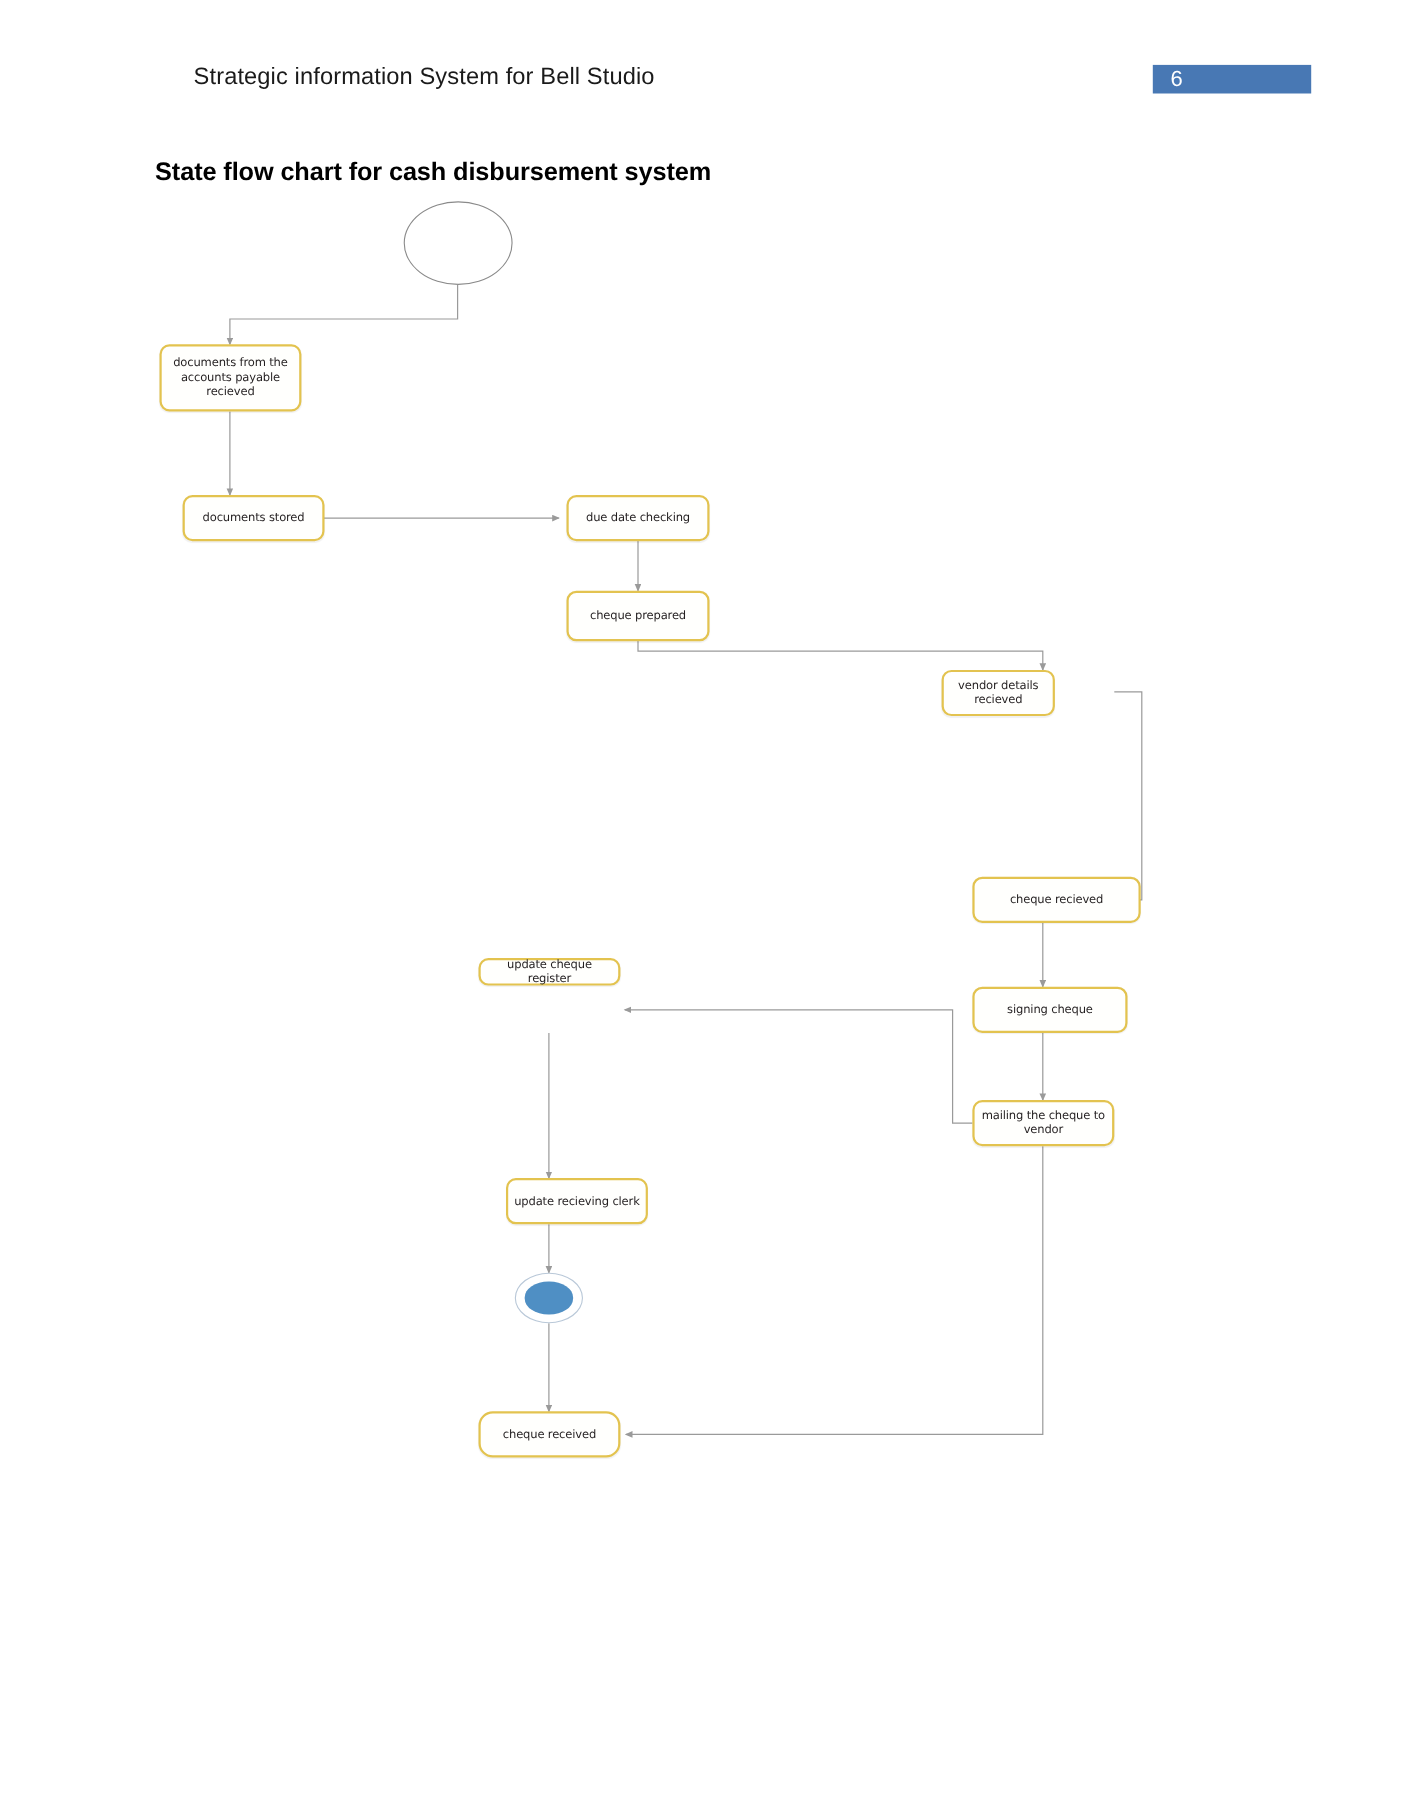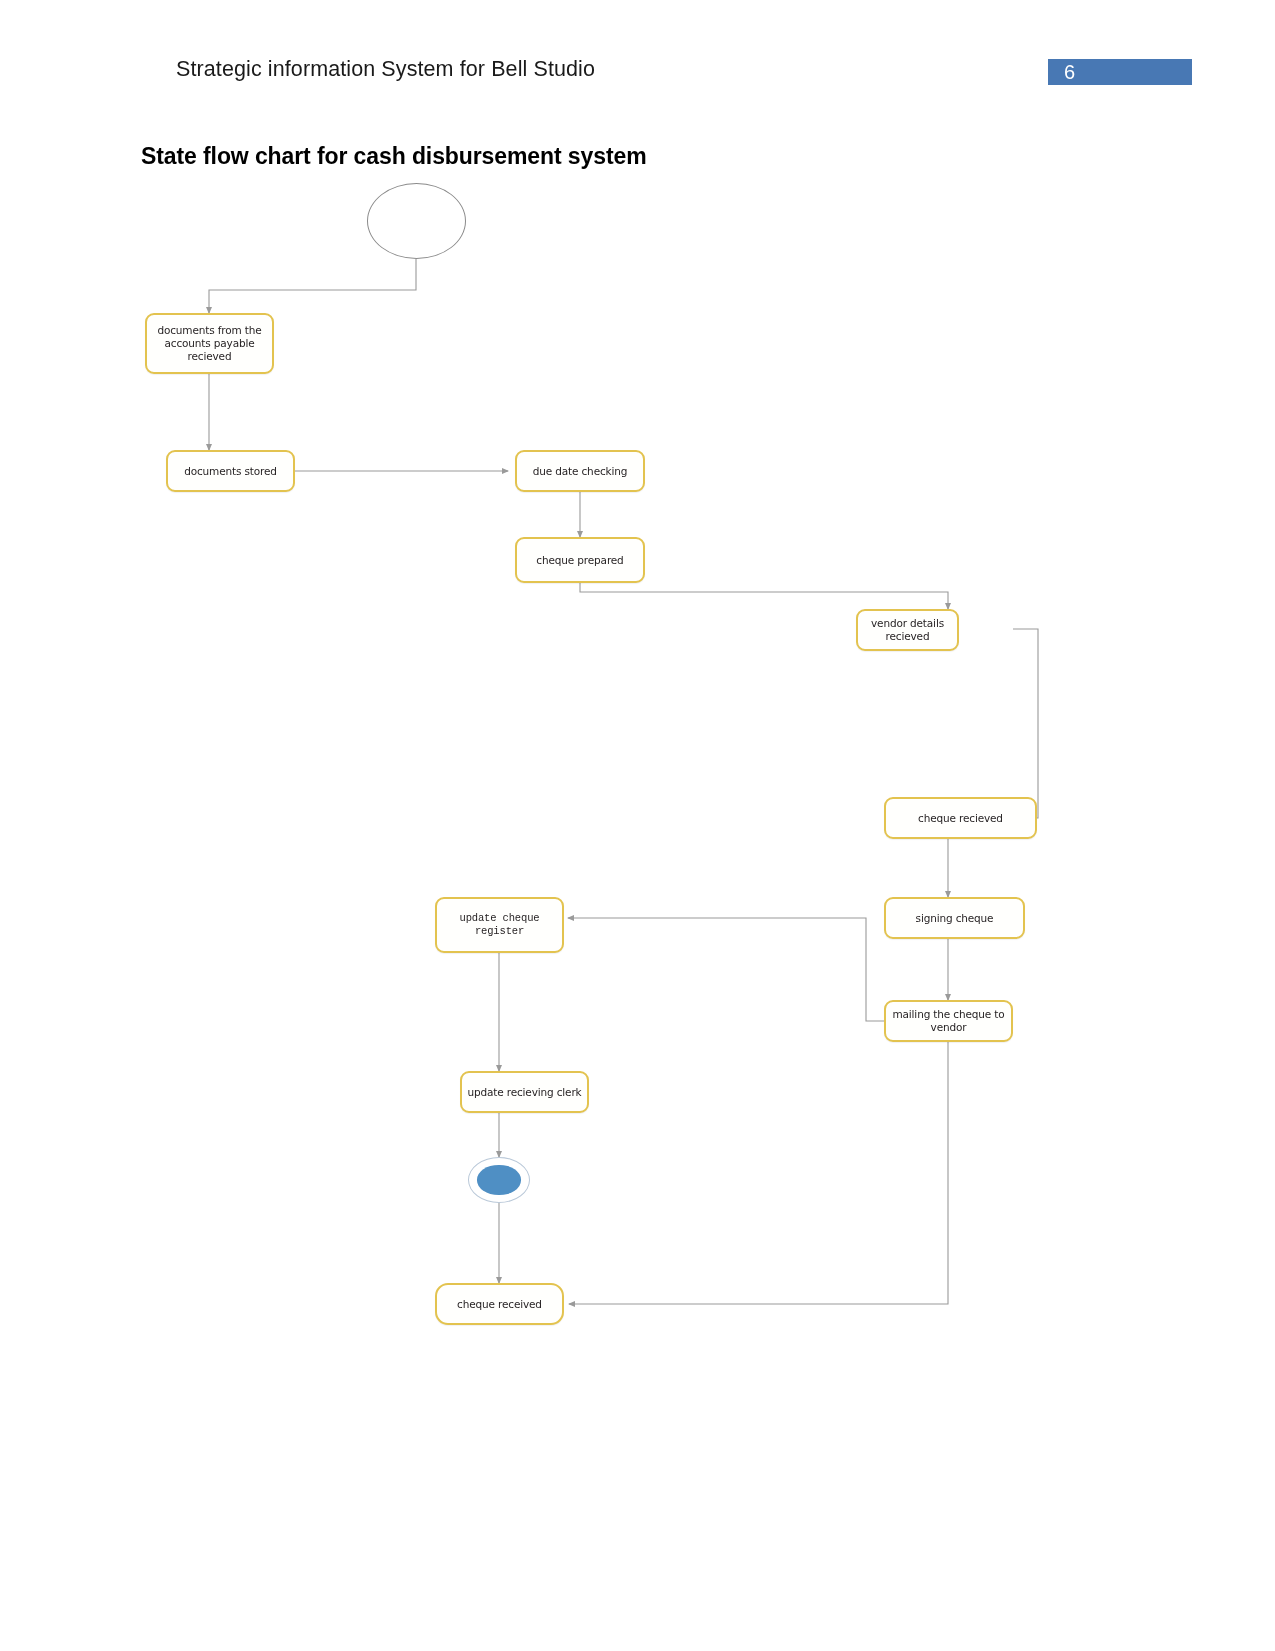--- a/index.html
+++ b/index.html
@@ -202,21 +202,21 @@
   </div>
 
   <div class="node" style="left:884px; top:897px; width:141px; height:42px;">
     <span class="node-label">signing cheque</span>
   </div>
 
   <div class="node" style="left:884px; top:1000px; width:129px; height:42px;">
     <span class="node-label">mailing the cheque to vendor</span>
   </div>
 
-  <div class="node" style="left:435px; top:897px; width:129px; height:56px;font-family:Liberation Mono, monospace;">
+  <div class="node" style="left:435px; top:871px; width:129px; height:25px;">
     <span class="node-label">update cheque register</span>
   </div>
 
   <div class="node" style="left:460px; top:1071px; width:129px; height:42px;">
     <span class="node-label">update recieving clerk</span>
   </div>
 
   <div class="node" style="left:435px; top:1283px; width:129px; height:42px;border-radius:13px;">
     <span class="node-label">cheque received</span>
   </div>

